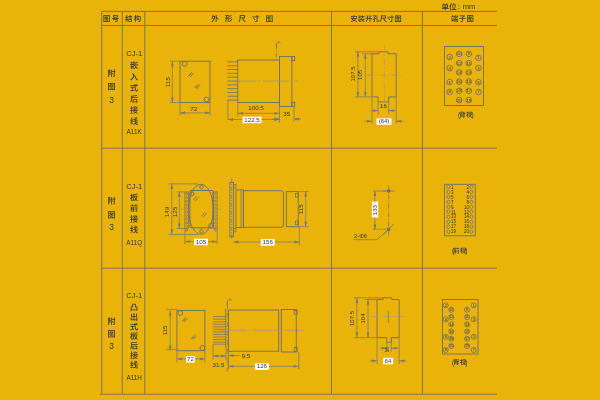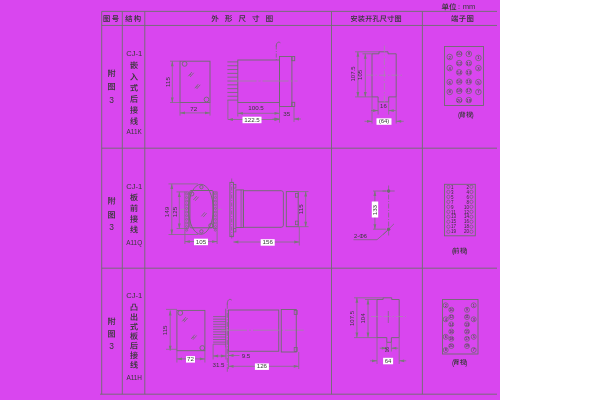--- a/index.html
+++ b/index.html
@@ -1,17 +1,17 @@
 <!DOCTYPE html>
 <html><head>
 <meta charset="utf-8">
 <title>CJ-1</title>
 <style>
 html,body{margin:0;padding:0;background:#fff;}
-#page{position:relative;width:500px;height:400px;background:#d946ef;overflow:hidden;text-align:right;}
+#page{position:relative;width:600px;height:400px;background:#eab308;overflow:hidden;text-align:right;}
 text{font-family:"Liberation Sans",sans-serif;}
 </style>
 </head>
 <body>
 <div id="page">
 <svg width="600" height="400" viewBox="0 0 600 400">
 <defs>
 <path id="g5355" d="M446 626H550V-83H446ZM240 428V343H765V428ZM240 590V506H765V590ZM142 674H869V259H142ZM50 181H952V87H50ZM224 802 311 841Q341 809 371 768Q401 726 416 695L325 650Q311 681 282 724Q253 768 224 802ZM694 839 805 806Q774 757 740 708Q706 660 678 626L590 658Q608 682 627 714Q647 746 665 779Q682 812 694 839Z"></path>
 <path id="g4f4d" d="M365 671H919V573H365ZM427 509 518 530Q531 479 542 422Q553 366 562 310Q572 255 579 205Q586 155 590 117L490 88Q487 127 481 178Q475 229 466 286Q458 344 448 401Q438 458 427 509ZM765 535 870 518Q860 455 847 387Q834 320 819 253Q804 186 789 125Q774 65 759 16L672 35Q685 85 699 147Q713 209 726 277Q738 344 748 411Q759 477 765 535ZM326 52H955V-45H326ZM560 833 656 857Q670 820 685 777Q699 734 707 702L606 674Q601 706 587 751Q574 795 560 833ZM270 842 365 812Q333 728 289 643Q245 559 194 484Q143 410 89 353Q84 365 74 385Q64 404 53 424Q42 444 33 456Q81 503 125 565Q168 626 206 697Q244 769 270 842ZM167 573 268 674 269 673V-84H167Z"></path>
 <path id="g56fe" d="M77 805H924V-86H823V714H174V-86H77ZM136 42H879V-47H136ZM365 272 406 331Q447 323 493 310Q539 298 580 283Q622 269 651 256L609 191Q581 206 539 221Q497 236 452 250Q406 264 365 272ZM410 707 492 679Q464 634 425 591Q386 548 344 511Q301 474 259 447Q252 455 240 466Q228 478 215 489Q202 500 192 507Q254 543 314 596Q373 650 410 707ZM675 628H692L707 632L764 598Q725 536 664 485Q604 434 531 393Q457 353 378 323Q299 294 221 275Q217 287 209 303Q201 318 192 333Q183 348 175 357Q249 372 325 396Q400 420 469 453Q537 487 591 527Q645 568 675 615ZM380 564Q424 516 494 477Q564 437 649 408Q735 378 823 363Q809 350 792 327Q776 305 767 287Q677 307 590 342Q504 377 430 425Q357 473 306 531ZM402 628H704V552H350ZM270 144 316 211Q367 206 422 196Q478 187 533 175Q587 164 636 151Q685 138 723 125L678 53Q630 71 561 89Q491 107 415 121Q339 136 270 144Z"></path>

